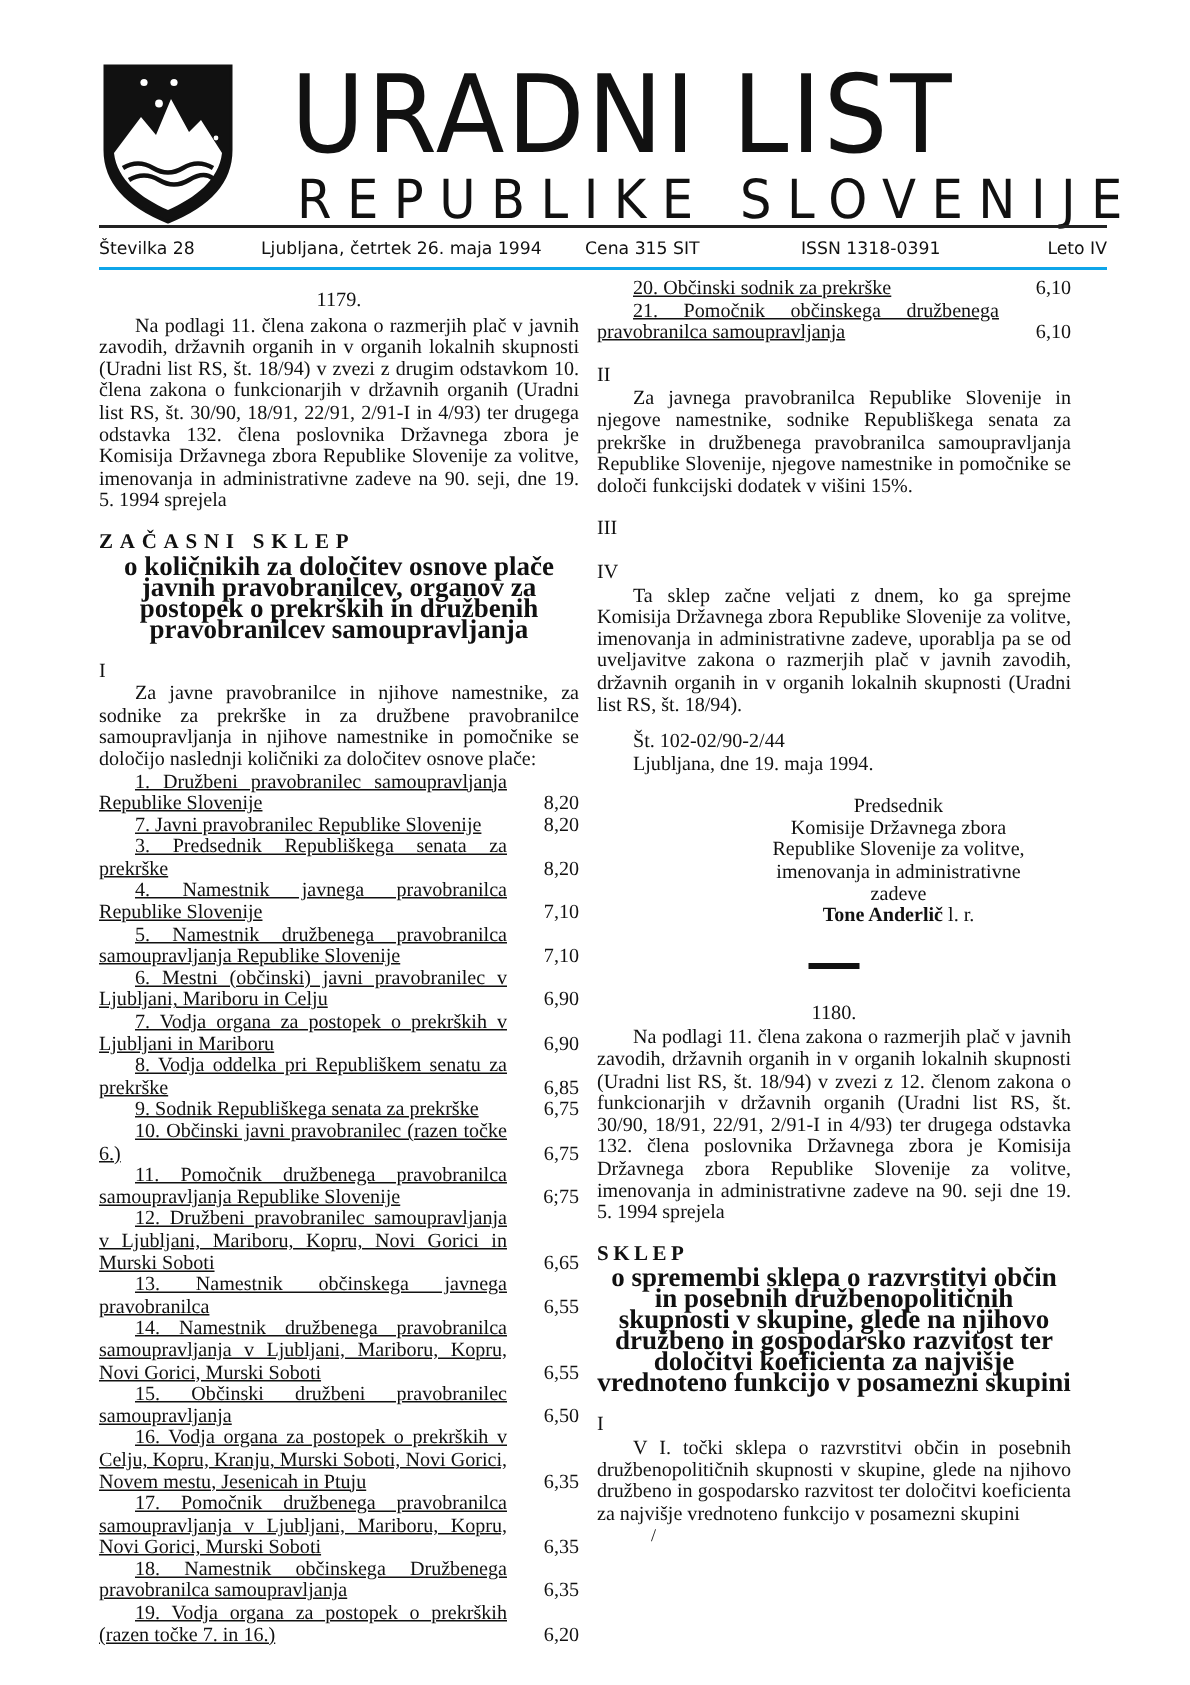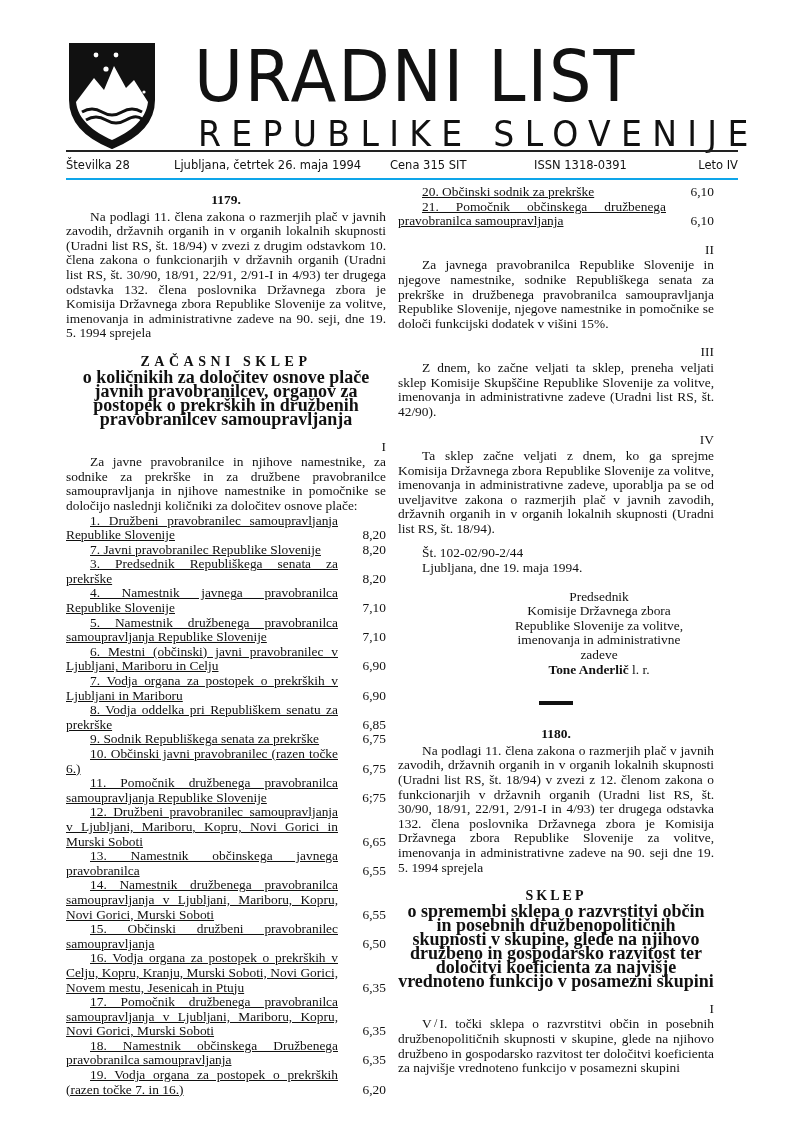--- a/index.html
+++ b/index.html
@@ -37,24 +37,24 @@
   
   .col {
     position: absolute; top: 185px; width: 320px;
     font-family: "Liberation Serif", serif; font-size: 13.4px; line-height: 14.6px;
   }
   .col-left { left: 66px; }
   .col-right { left: 398px; width: 316px; }
 
   p { margin: 0; text-align: justify; }
   .indent { text-indent: 24px; }
-  .act-num { text-align: center; font-weight: bold; font-size: 13.5px; margin-top: 8px; margin-bottom: 2px; }
-  .act-title { text-align: center; font-weight: bold; letter-spacing: 4.5px; font-size: 14px; margin-top: 14px; }
+  .act-num { text-align: center; font-weight: normal; font-size: 13.5px; margin-top: 8px; margin-bottom: 2px; }
+  .act-title { font-weight: bold; letter-spacing: 4.5px; font-size: 14px; margin-top: 14px; }
   .act-subtitle { text-align: center; font-weight: bold; font-size: 18px; line-height: 14px; }
-  .roman { text-align: right; margin-top: 14px; margin-bottom: 1px; }
+  .roman { text-align: left; margin-top: 14px; margin-bottom: 1px; }
 
   .item { display: flex; justify-content: space-between; align-items: flex-end; }
   .item .txt { flex: 1; text-align: justify; padding-right: 12px; text-decoration: underline; }
   .item .val { width: 36px; text-align: right; flex: none; }
 
   .sig-block { text-align: center; margin-left: 86px; margin-top: 14px; }
   .ref { margin-left: 24px; }
   .divider-bar { width: 34px; height: 4px; background: #111; margin: 24px auto 22px auto; }
   .footer-mark { position: absolute; left: 434px; top: 1016px; font-family: "Liberation Serif", serif; font-size: 12px; }
 </style>
@@ -185,21 +185,20 @@
         <div class="item">
           <div class="txt indent">21. Pomočnik občinskega družbenega pravobranilca samoupravljanja</div>
           <div class="val">6,10</div>
         </div>
       </div>
 
     <div class="roman">II</div>
     <p class="indent">Za javnega pravobranilca Republike Slovenije in njegove namestnike, sodnike Republiškega senata za prekrške in družbenega pravobranilca samoupravljanja Republike Slovenije, njegove namestnike in pomočnike se določi funkcijski dodatek v višini 15%.</p>
 
     <div class="roman">III</div>
-    <p class="indent">Z dnem, ko začne veljati ta sklep, preneha veljati sklep Komisije Skupščine Republike Slovenije za volitve, imenovanja in administrativne zadeve (Uradni list RS, št. 42/90).</p>
 
     <div class="roman">IV</div>
     <p class="indent">Ta sklep začne veljati z dnem, ko ga sprejme Komisija Državnega zbora Republike Slovenije za volitve, imenovanja in administrativne zadeve, uporablja pa se od uveljavitve zakona o razmerjih plač v javnih zavodih, državnih organih in v organih lokalnih skupnosti (Uradni list RS, št. 18/94).</p>
 
     <div style="height:10px"></div>
     <div class="ref">Št. 102-02/90-2/44</div>
     <div class="ref">Ljubljana, dne 19. maja 1994.</div>
 
     <div class="sig-block">
       <div>Predsednik</div>

